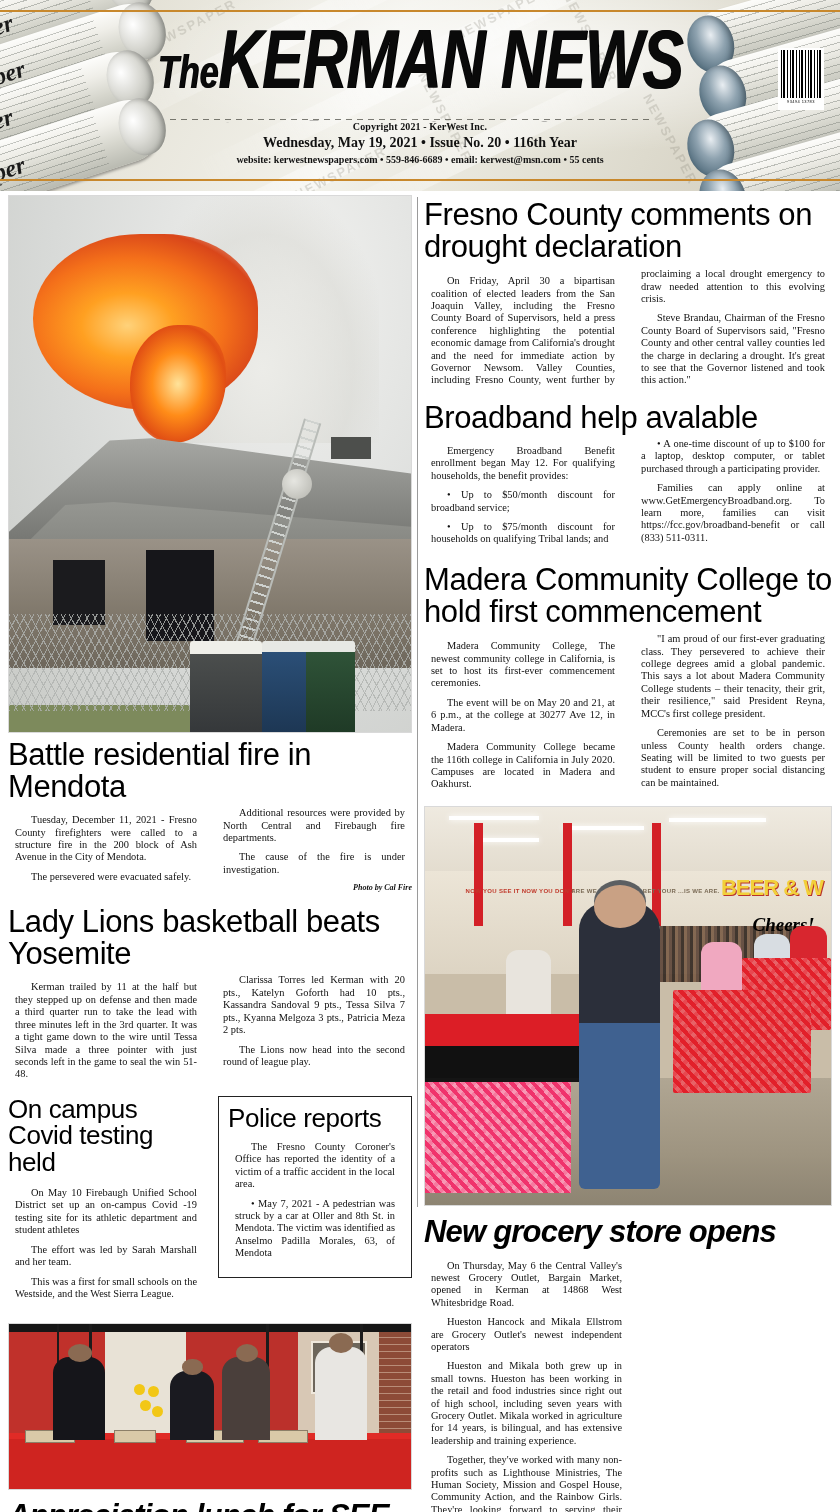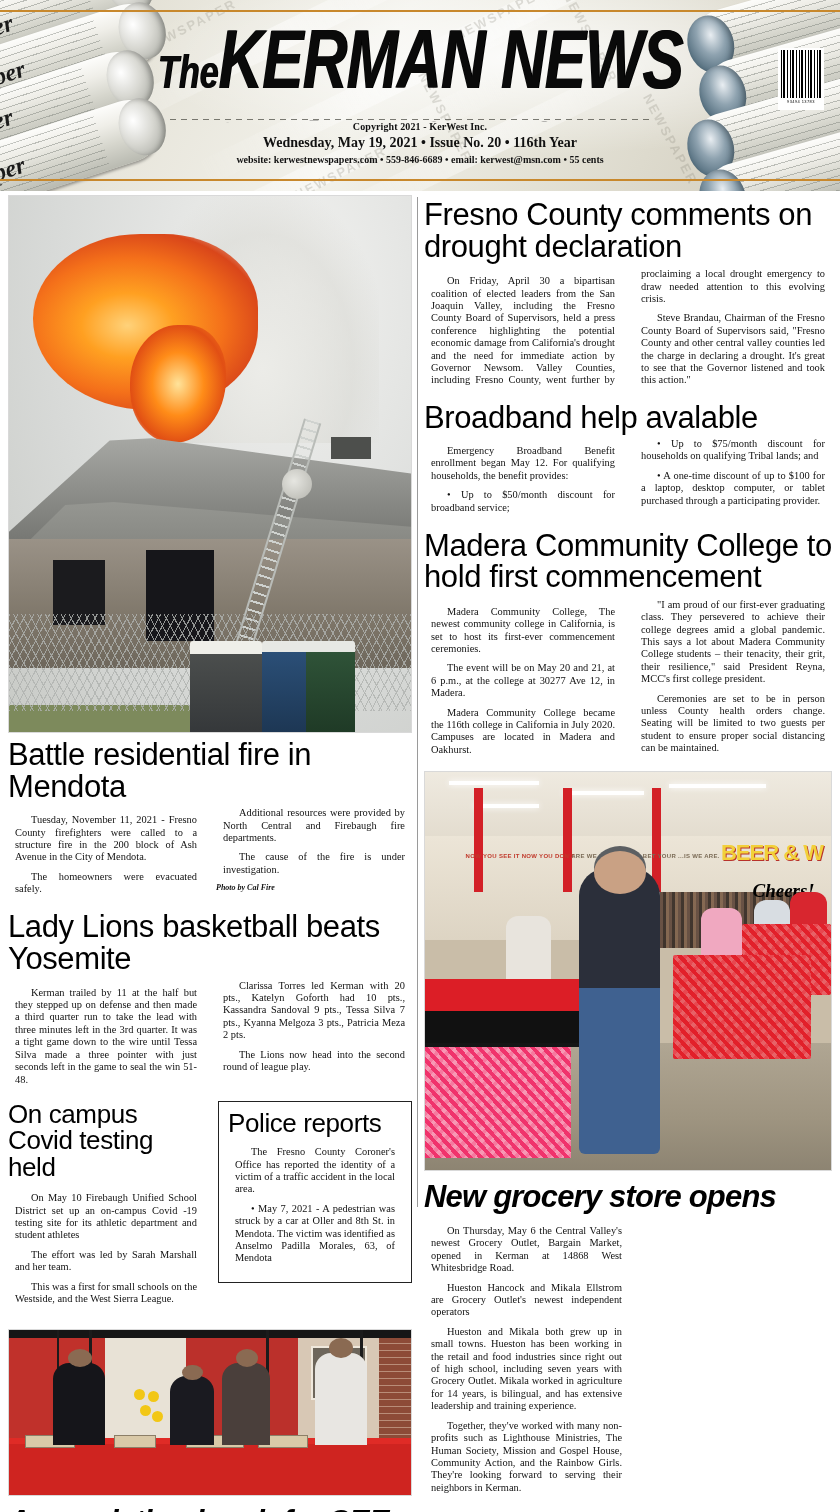--- a/index.html
+++ b/index.html
@@ -124,21 +124,21 @@
   .hl.med{font-size:26px;}
   .hl.ital{font-style:italic;font-weight:bold;letter-spacing:-0.8px;}
   .two-col{column-count:2;column-gap:12px;column-fill:balance;}
   p.bd{
     margin:7px;font-family:"Liberation Serif",serif;font-size:10.4px;line-height:12.4px;
     text-indent:16px;text-align:justify;color:#111;
     -webkit-hyphens:auto;hyphens:auto;
   }
   .credit{
     font-family:"Liberation Serif",serif;font-style:italic;font-weight:bold;
-    font-size:8px;color:#111;margin:2px 0 0 0;
+    font-size:8px;text-align:right;color:#111;margin:2px 0 0 0;
   }
   .caption-name{
     font-family:"Liberation Serif",serif;font-style:italic;font-weight:bold;
     font-size:11px;text-align:center;color:#111;margin:3px 0 0 0;
   }
 
   
   .photo{position:relative;overflow:hidden;border:1px solid #d9d9d9;box-sizing:border-box;}
 
   
@@ -373,22 +373,22 @@
         <div class="dish"></div>
         <div class="grass"></div>
         <div class="fence"></div>
         <div class="bin g"></div>
         <div class="bin b"></div>
         <div class="bin gr"></div>
       </div>
 
       <h1 class="hl big" style="margin-top:6px">Battle residential fire in Mendota</h1>
       <div class="two-col">
-        <p class="bd">Tuesday, November 11, 2021 - Fresno County firefighters were called to a structure fire in the 200 block of Ash Avenue in the City of Mendota.</p>
-        <p class="bd">The homeowners were evacuated safely.</p>
+        <p class="bd">Tuesday, December 11, 2021 - Fresno County firefighters were called to a structure fire in the 200 block of Ash Avenue in the City of Mendota.</p>
+        <p class="bd">The persevered were evacuated safely.</p>
         <p class="bd">Additional resources were provided by North Central and Firebaugh fire departments.</p>
         <p class="bd">The cause of the fire is under investigation.</p>
         <p class="credit">Photo by Cal Fire</p>
       </div>
 
       <h1 class="hl big" style="margin-top:14px">Lady Lions basketball beats Yosemite</h1>
       <div class="two-col">
         <p class="bd">Kerman trailed by 11 at the half but they stepped up on defense and then made a third quarter run to take the lead with three minutes left in the 3rd quarter. It was a tight game down to the wire until Tessa Silva made a three pointer with just seconds left in the game to seal the win 51-48.</p>
         <p class="bd">Clarissa Torres led Kerman with 20 pts., Katelyn Goforth had 10 pts., Kassandra Sandoval 9 pts., Tessa Silva 7 pts., Kyanna Melgoza 3 pts., Patricia Meza 2 pts.</p>
         <p class="bd">The Lions now head into the second round of league play.</p>
@@ -457,20 +457,21 @@
         <p class="bd">On Friday, April 30 a bipartisan coalition of elected leaders from the San Joaquin Valley, including the Fresno County Board of Supervisors, held a press conference highlighting the potential economic damage from California's drought and the need for immediate action by Governor Newsom.  Valley Counties, including Fresno County, went further by proclaiming a local drought emergency to draw needed attention to this evolving crisis.</p>
         <p class="bd">Steve Brandau, Chairman of the Fresno County Board of Supervisors said, "Fresno County and other central valley counties led the charge in declaring a drought. It's great to see that the Governor listened and took this action."</p>
       </div>
 
       <h1 class="hl big" style="margin-top:12px;margin-bottom:4px;">Broadband help avalable</h1>
       <div class="two-col">
         <p class="bd">Emergency Broadband Benefit enrollment began May 12. For qualifying households, the benefit provides:</p>
         <p class="bd">• Up to $50/month discount for broadband service;</p>
         <p class="bd">• Up to $75/month discount for households on qualifying Tribal lands; and</p>
         <p class="bd">• A one-time discount of up to $100 for a laptop, desktop computer, or tablet purchased through a participating provider.</p>
+        <p class="bd">Families can apply online at www.GetEmergencyBroadband.org. To learn more, families can visit https://fcc.gov/broadband-benefit or call (833) 511-0311.</p>
       </div>
 
       <h1 class="hl big" style="margin-top:12px;margin-bottom:6px;">Madera Community College to hold first commencement</h1>
       <div class="two-col">
         <p class="bd">Madera Community College, The newest community college in California, is set to host its first-ever commencement ceremonies.</p>
         <p class="bd">The event will be on May 20 and 21, at 6 p.m., at the college at 30277 Ave 12, in Madera.</p>
         <p class="bd">Madera Community College became the 116th college in California in July 2020. Campuses are located in Madera and Oakhurst.</p>
         <p class="bd">"I am proud of our first-ever graduating class. They persevered to achieve their college degrees amid a global pandemic. This says a lot about Madera Community College students – their tenacity, their grit, their resilience," said President Reyna, MCC's first college president.</p>
         <p class="bd">Ceremonies are set to be in person unless County health orders change. Seating will be limited to two guests per student to ensure proper social distancing can be maintained.</p>
       </div>

